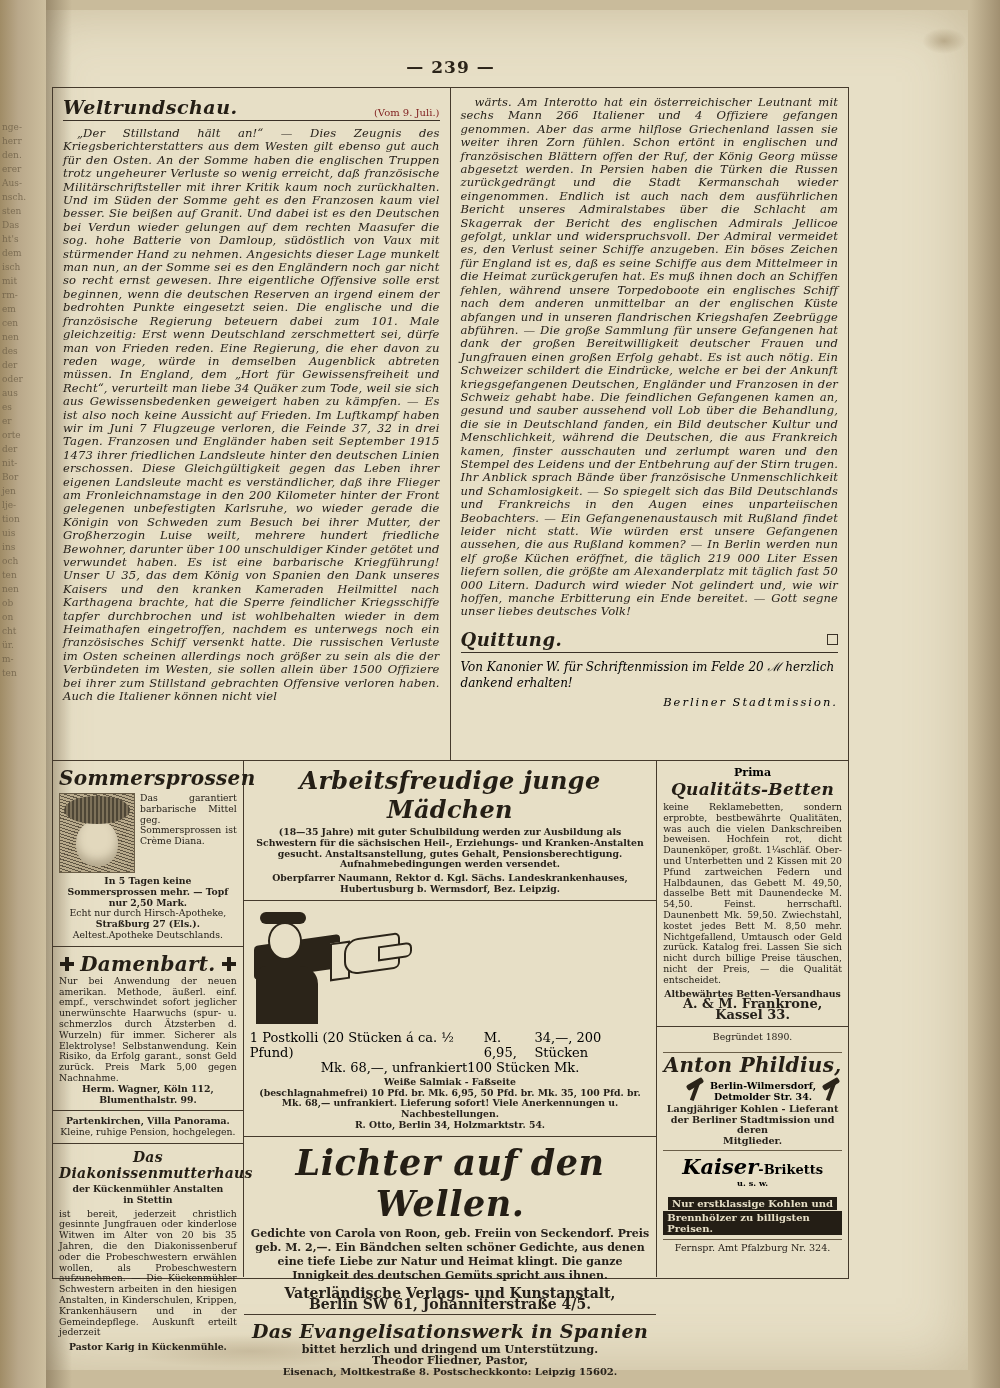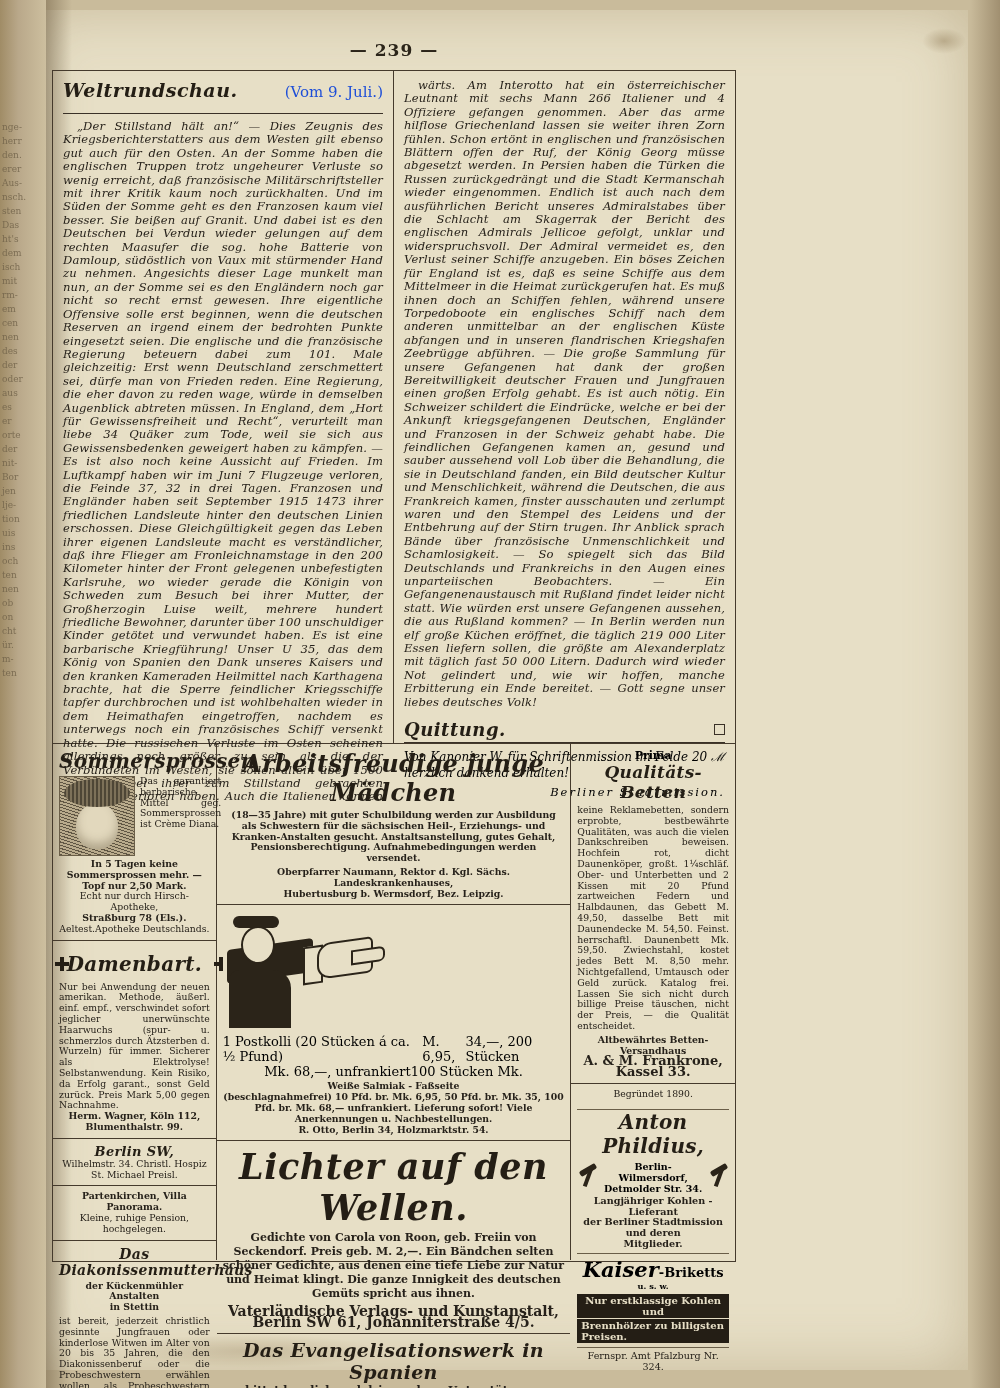--- a/index.html
+++ b/index.html
@@ -34,48 +34,48 @@
   }
   .bleed-text{
     position:absolute;left:2px;top:120px;width:40px;
     font-size:9px;line-height:14px;color:#6a5c44;
     font-family:"DejaVu Serif", serif;
     opacity:.75;text-align:left;
   }
   .bleed-text div{white-space:nowrap;}
   
   .content{
-    position:absolute;left:52px;top:40px;width:684px;height:1250px;
+    position:absolute;left:52px;top:57px;width:797px;height:1250px;
   }
   .folio{
     text-align:center;font-size:17px;letter-spacing:1px;color:#2b2419;
     margin-bottom:10px;font-weight:bold;
   }
   .main-box{
     border:1px solid #453a2c;
     padding:0;
     position:relative;
     height:1190px;
   }
   
   .cols{display:flex;height:672px;border-bottom:1px solid #453a2c;}
   .col{padding:8px 10px 4px 10px;}
   .col.left{width:50%;border-right:1px solid #453a2c;box-sizing:border-box;}
   .col.right{width:50%;box-sizing:border-box;}
   .sect-head{
     display:flex;justify-content:space-between;align-items:flex-end;
-    border-bottom:1px solid #3a3127;padding-bottom:12px;margin-bottom:6px;
+    border-bottom:1px solid #3a3127;padding-bottom:2px;margin-bottom:6px;
   }
   .fraktur{
     font-family:"DejaVu Serif", serif;
     font-weight:bold;font-style:italic;
     letter-spacing:.5px;
   }
   .sect-title{font-size:19px;color:#241e15;}
-  .sect-date{font-size:15px;color:#1d4ed8;font-style:normal;text-align:right;}
+  .sect-date{font-size:10px;color:#7f1d1d;font-style:normal;text-align:right;}
   .body-text{
     font-size:11.6px;line-height:13.4px;text-align:justify;color:#26211a;
     font-family:"DejaVu Serif", serif;
     hyphens:auto;
     font-style:italic;
     letter-spacing:.1px;
   }
   .body-text p{margin:0;text-indent:14px;}
   .quittung-head{
     display:flex;justify-content:space-between;align-items:center;
@@ -276,38 +276,34 @@
           <div class="ad">
             <h3>Sommersprossen</h3>
             <div class="somm">
               <div class="portrait"></div>
               <div>
                 <p>Das garantiert barbarische Mittel geg. Sommersprossen ist Crème Diana.</p>
               </div>
             </div>
             <p class="ctr b" style="margin-top:3px">In 5 Tagen keine Sommersprossen mehr. — Topf nur 2,50 Mark.</p>
             <p class="ctr tiny">Echt nur durch Hirsch-Apotheke,</p>
-            <p class="ctr b">Straßburg 78 (Els.).</p>
+            <p class="ctr b">Straßburg 27 (Els.).</p>
             <p class="ctr tiny">Aeltest.Apotheke Deutschlands.</p>
           </div>
 
           <div class="ad">
             <div class="damen-head">
               <span class="cross"></span>
-              <h3 style="margin:6px">Damenbart.</h3>
+              <h3 style="margin:0">Damenbart.</h3>
               <span class="cross"></span>
             </div>
             <p>Nur bei Anwendung der neuen amerikan. Methode, äußerl. einf. empf., verschwindet sofort jeglicher unerwünschte Haarwuchs (spur- u. schmerzlos durch Ätzsterben d. Wurzeln) für immer. Sicherer als Elektrolyse! Selbstanwendung. Kein Risiko, da Erfolg garant., sonst Geld zurück. Preis Mark 5,00 gegen Nachnahme.</p>
             <p class="ctr b">Herm. Wagner, Köln 112, Blumenthalstr. 99.</p>
           </div>
 
-          <div class="ad">
-            <h3 style="font-size:13px;margin:0">Berlin SW,</h3>
-            <p class="ctr">Wilhelmstr. 34. Christl. Hospiz St. Michael Preisl.</p>
-          </div>
 
           <div class="ad">
             <p class="ctr b big">Partenkirchen, Villa Panorama.</p>
             <p class="ctr">Kleine, ruhige Pension, hochgelegen.</p>
           </div>
 
           <div class="ad">
             <h3 style="font-size:14px">Das Diakonissenmutterhaus</h3>
             <p class="ctr b">der Kückenmühler Anstalten</p>
             <p class="ctr b">in Stettin</p>

